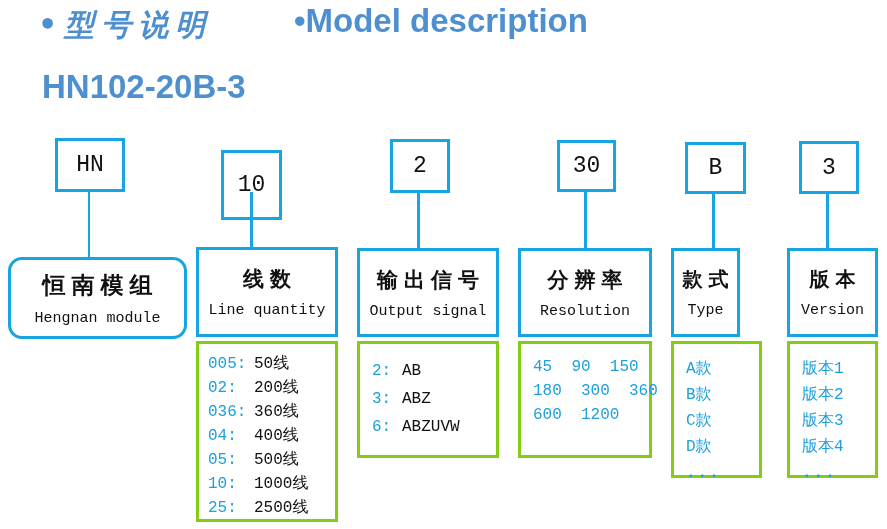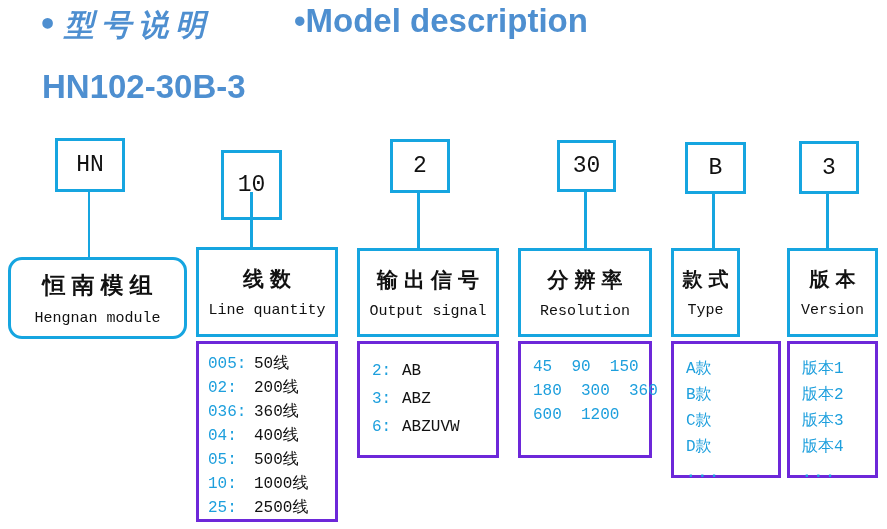--- a/index.html
+++ b/index.html
@@ -43,21 +43,21 @@
     font-weight:bold;font-size:21px;color:#111;
     letter-spacing:6px;text-indent:6px;
     font-family:"DejaVu Sans",sans-serif;white-space:nowrap;
   }
   .hdr .en{
     font-family:"Liberation Mono",monospace;font-size:15px;color:#111;
     white-space:nowrap;
   }
   
   .list{
-    position:absolute;box-sizing:border-box;border:3px solid #6d28d9;
+    position:absolute;box-sizing:border-box;border:3px solid #84cc16;
     font-family:"Liberation Mono",monospace;font-size:16px;color:#111;
     background:#fff;
   }
   .row{display:flex;align-items:baseline;white-space:pre;}
   .row .k{color:#1d9fdd;min-width:46px;}
   .row .v{color:#111;}
   .blue-row{color:#1d9fdd;white-space:pre;}
   .dots{letter-spacing:2px;font-weight:bold;}
   
   .list-lines .row{line-height:24px;}
@@ -65,21 +65,21 @@
   .list-res .blue-row{line-height:24px;}
   .list-type .blue-row,.list-ver .blue-row{line-height:26px;}
 </style>
 </head>
 <body>
 
 <div class="page">
 
   <div class="zh-title">•型号说明</div>
   <div class="en-title">•Model description</div>
-  <div class="model-number">HN102-30B-3</div>
+  <div class="model-number">HN102-20B-3</div>
 
   <div class="code-box" style="left:55px;top:138px;width:70px;height:54px;">
     <span>HN</span>
   </div>
   <div class="conn" style="left:88px;top:192px;width:2px;height:66px;"></div>
   <div class="hdr" style="left:8px;top:257px;width:179px;height:82px;border-radius:14px;">
     <span class="zh" style="font-size:23px;">恒南模组</span>
     <span class="en">Hengnan module</span>
   </div>
 
@@ -160,21 +160,21 @@
   </div>
 
   <div class="code-box" style="left:685px;top:142px;width:61px;height:52px;">
     <span>B</span>
   </div>
   <div class="conn" style="left:712px;top:194px;width:3px;height:54px;"></div>
   <div class="hdr" style="left:671px;top:248px;width:69px;height:89px;">
     <span class="zh" style="font-size:20px;">款式</span>
     <span class="en">Type</span>
   </div>
-  <div class="list list-type" style="left:671px;top:341px;width:110px;height:137px;padding:12px 0 0 12px;">
+  <div class="list list-type" style="left:671px;top:341px;width:91px;height:137px;padding:12px 0 0 12px;">
     <div class="blue-row">A款</div>
     <div class="blue-row">B款</div>
     <div class="blue-row">C款</div>
     <div class="blue-row">D款</div>
     <div class="blue-row dots">...</div>
   </div>
 
   <div class="code-box" style="left:799px;top:141px;width:60px;height:53px;">
     <span>3</span>
   </div>

